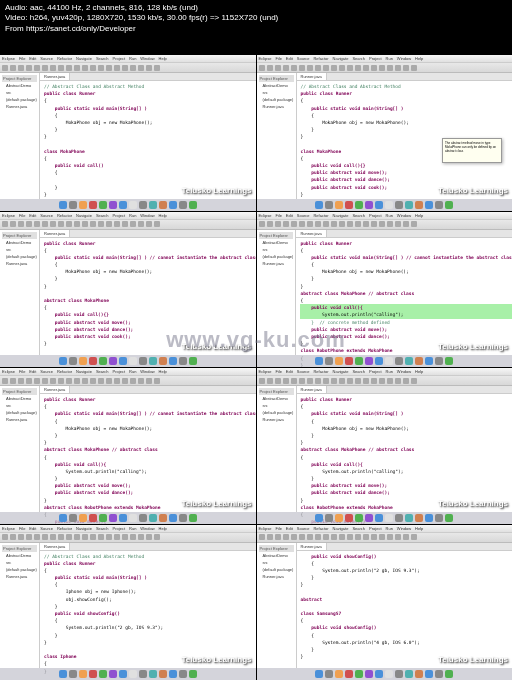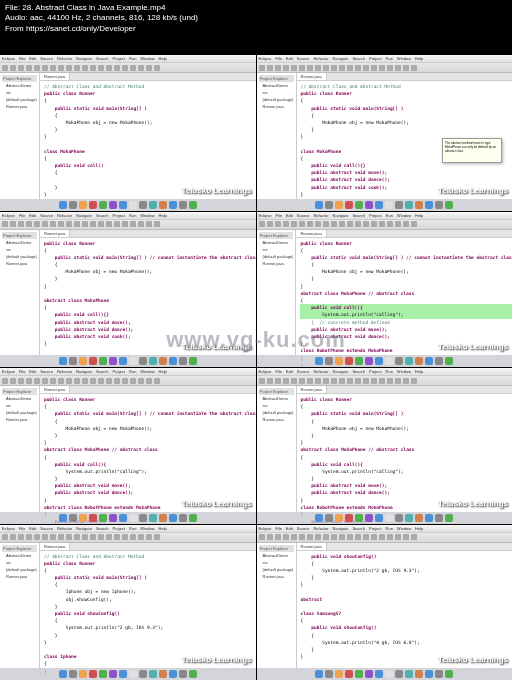--- a/index.html
+++ b/index.html
@@ -26,22 +26,22 @@
 .popup { position: absolute; top: 65px; right: 10px; width: 60px; height: 25px; background: #fffff0; border: 1px solid #999; font-size: 3px; padding: 2px; box-shadow: 1px 1px 3px rgba(0,0,0,0.3); }
 .watermark-brand { position: absolute; bottom: 16px; right: 4px; color: #fff; font-size: 8px; font-weight: bold; text-shadow: 1px 1px 2px #000; z-index: 5; }
 .dock { position: absolute; bottom: 0; left: 0; right: 0; height: 12px; background: rgba(200,200,210,0.7); display: flex; justify-content: center; align-items: center; gap: 2px; padding: 1px; }
 .dock-icon { width: 8px; height: 8px; border-radius: 2px; }
 .watermark-center { position: absolute; top: 50%; left: 50%; transform: translate(-50%, -50%); font-size: 22px; color: rgba(120,120,140,0.5); font-weight: bold; z-index: 20; pointer-events: none; letter-spacing: 1px; }
 </style>
 </head>
 <body>
 
 <div class="header-info">
-  <div>File: 28. Abstract Class in Java Example.mp4</div>
   <div>Audio: aac, 44100 Hz, 2 channels, 816, 128 kb/s (und)</div>
+  <div>Video: h264, yuv420p, 1280X720, 1530 kb/s, 30.00 fps(r) =&gt; 1152X720 (und)</div>
   <div>From https://sanet.cd/only/Developer</div>
 </div>
 
 <div class="watermark-center">www.vg-ku.com</div>
 
 <div class="grid">
   <div class="pane">
       <div class="mac-menubar">
         <span class="menu-item">Eclipse</span>
         <span class="menu-item">File</span>

